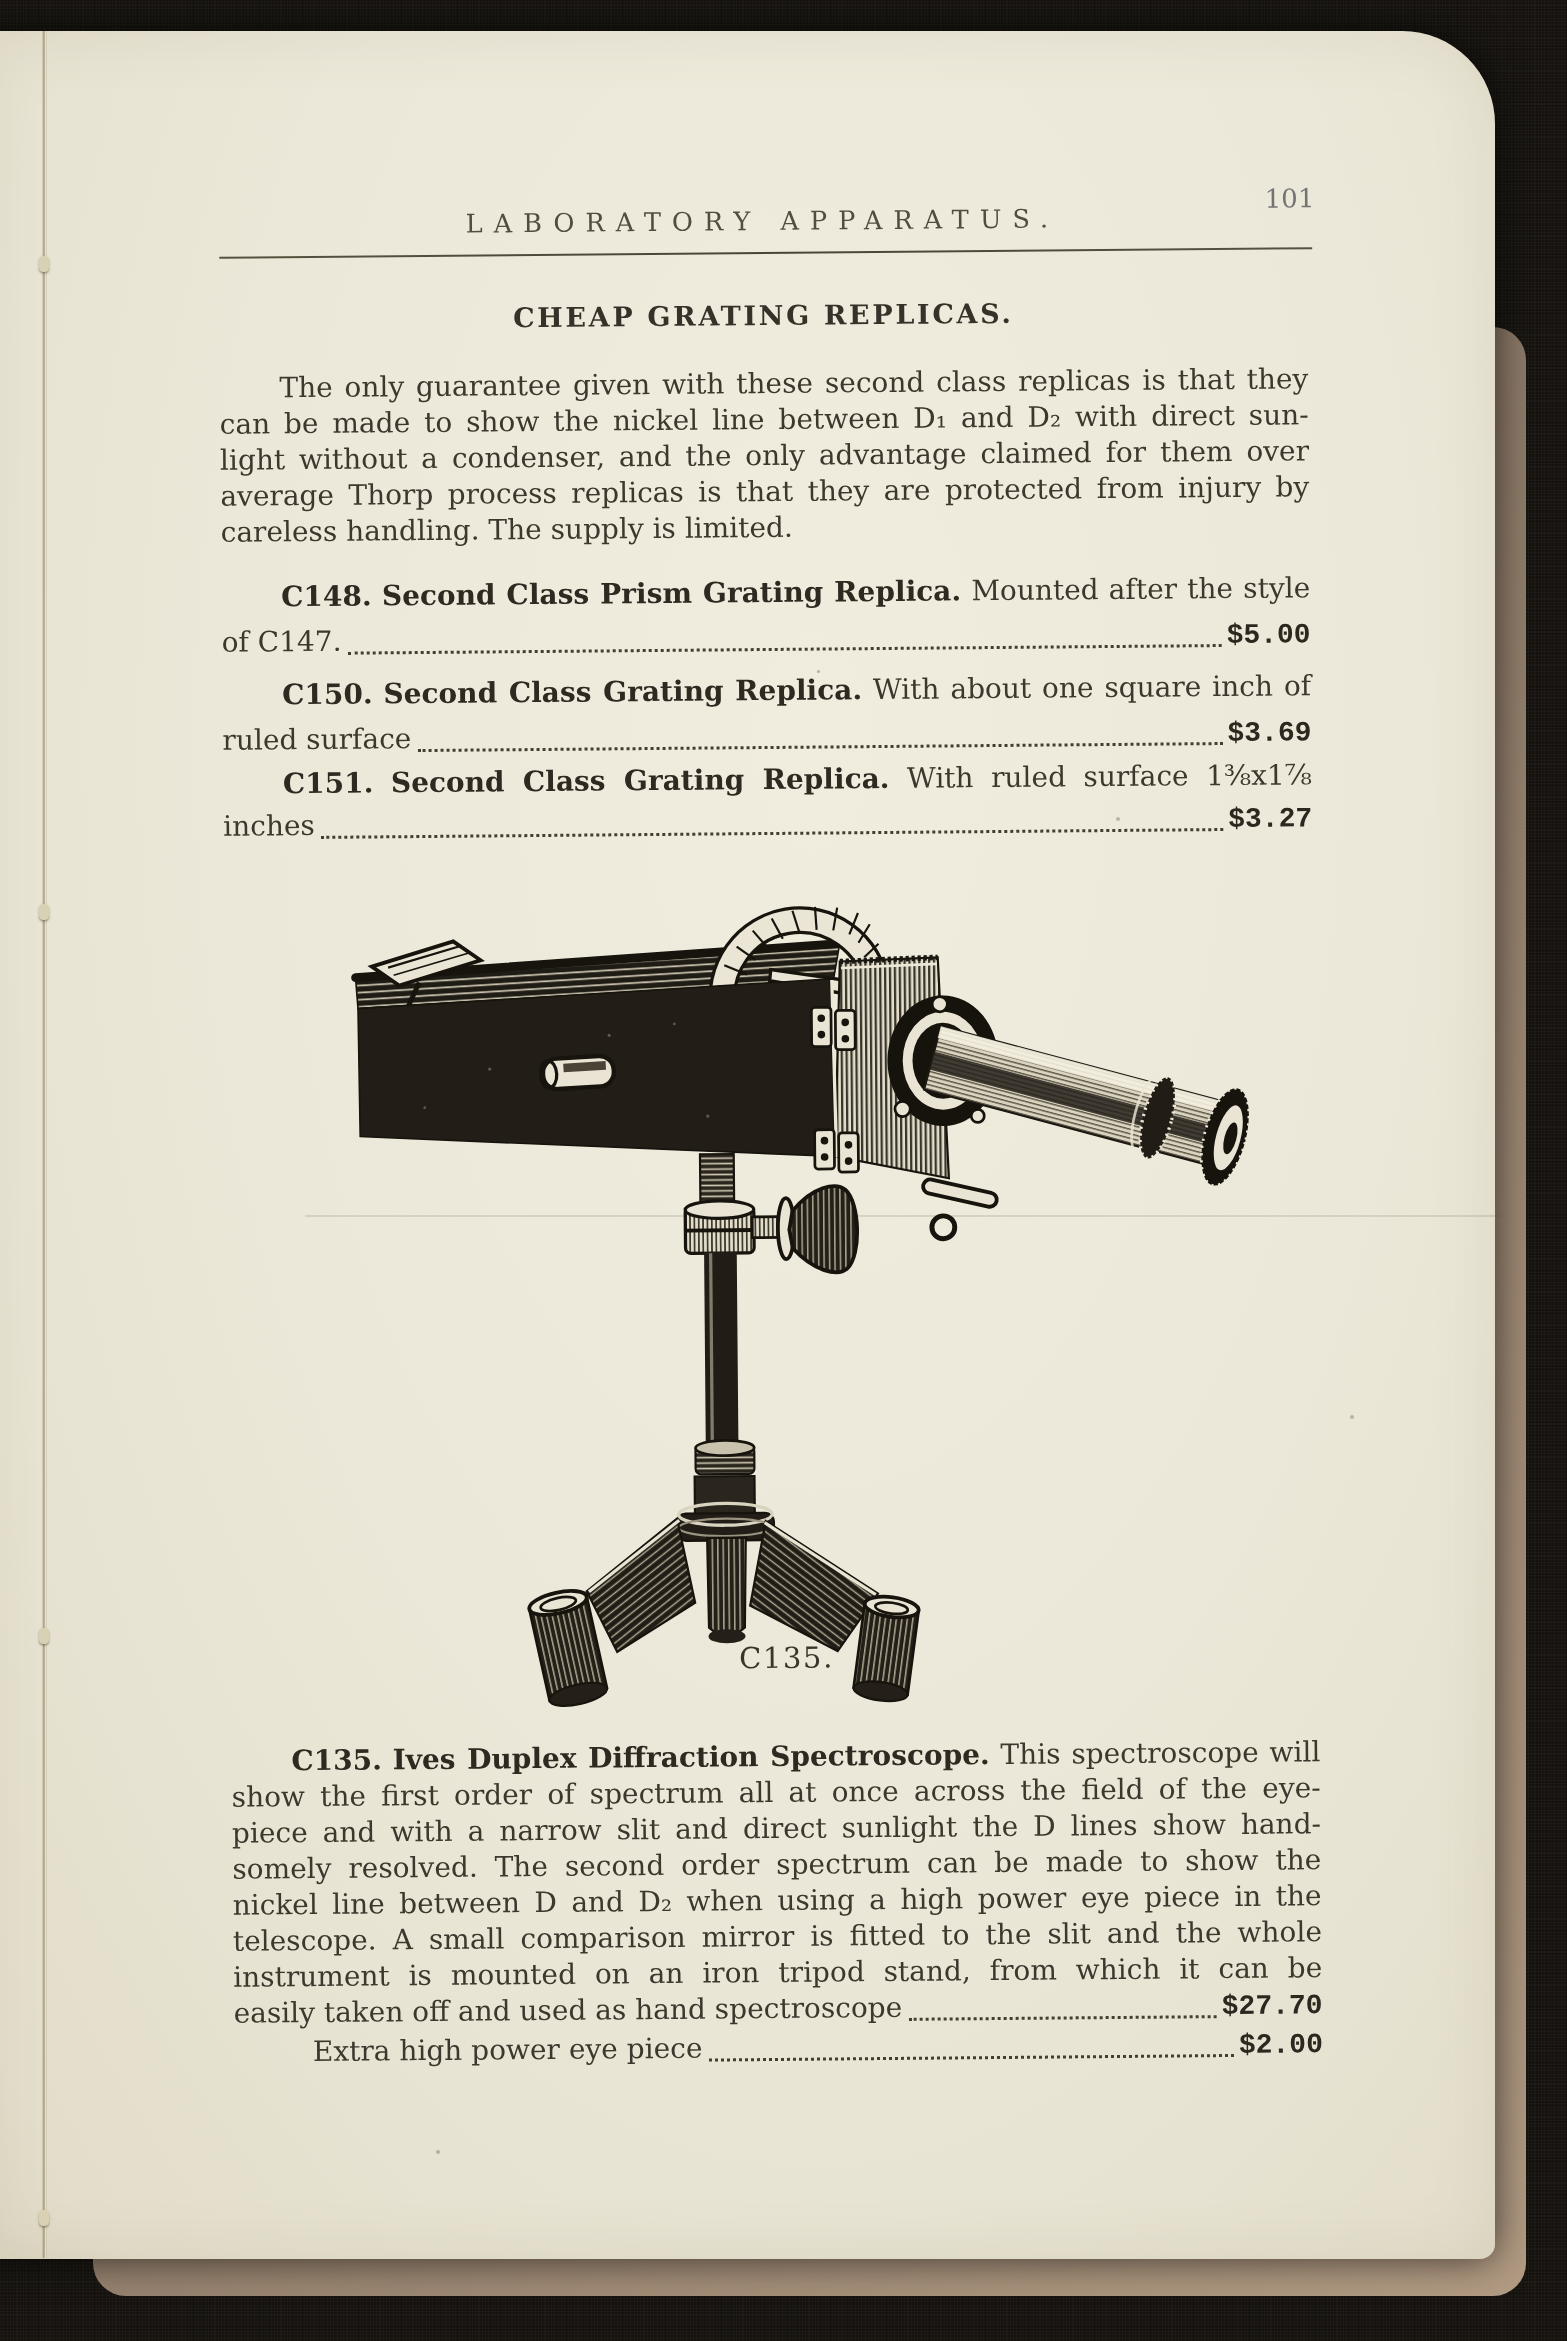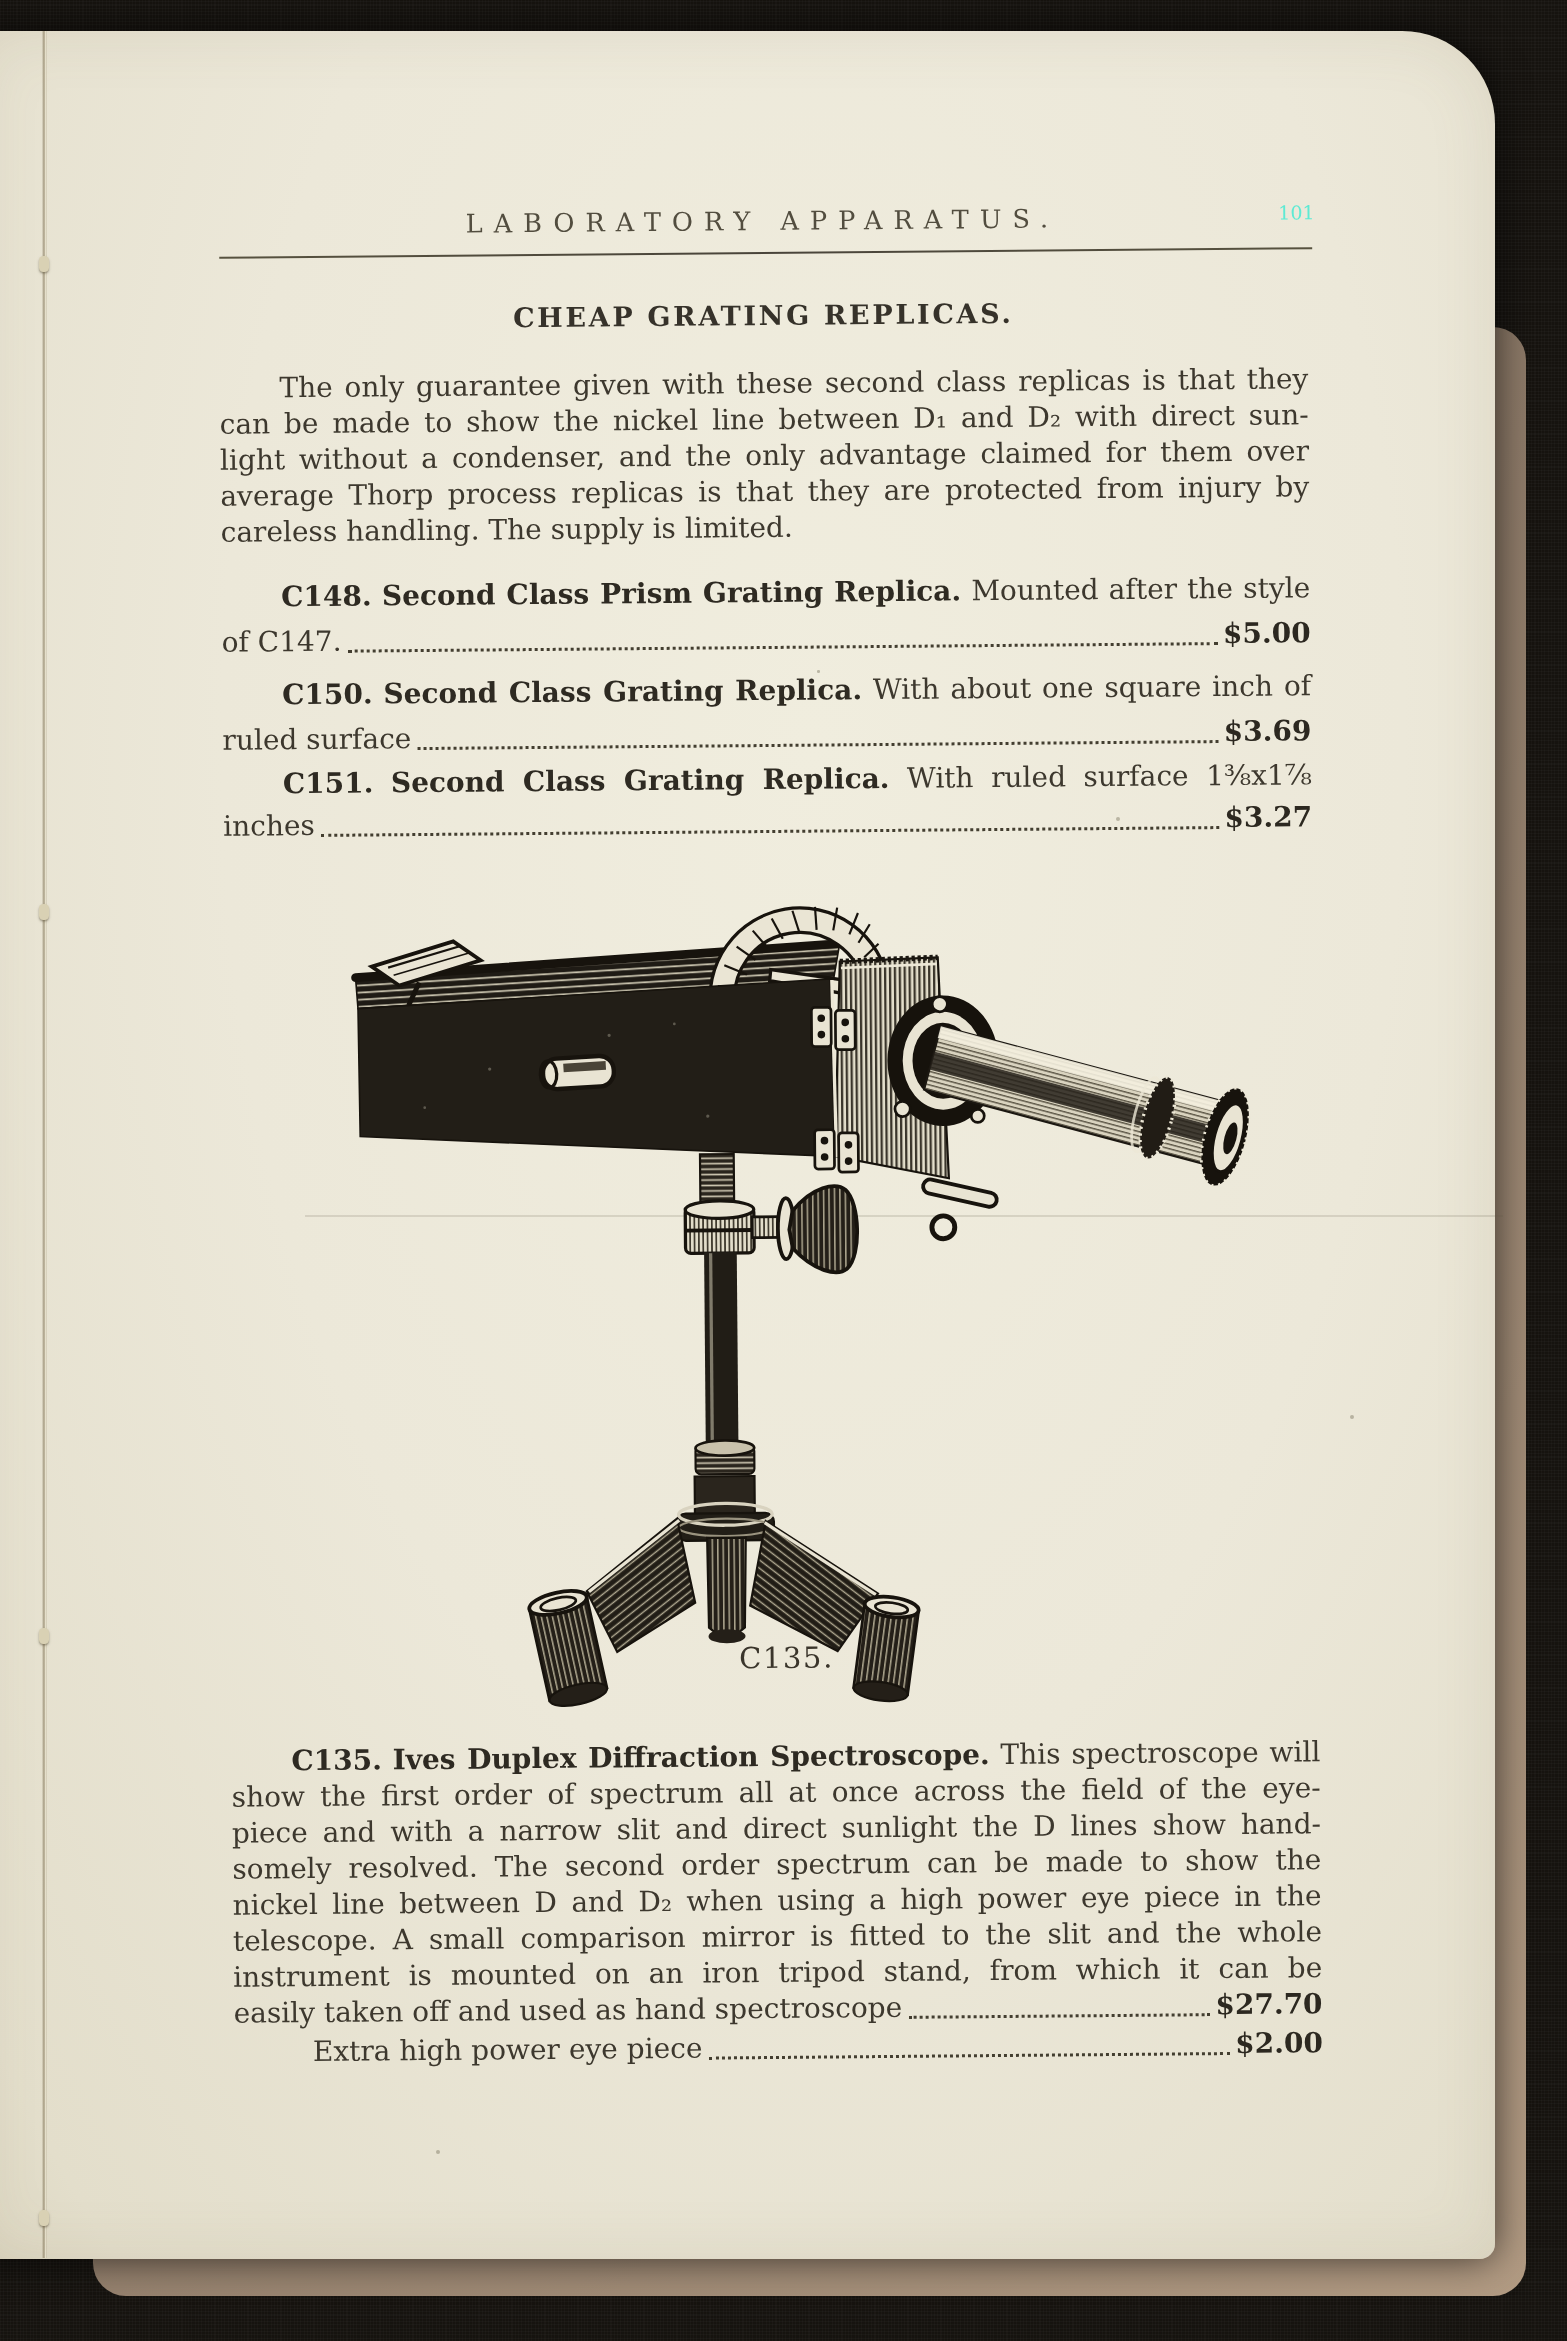--- a/index.html
+++ b/index.html
@@ -35,30 +35,30 @@
   .content{
     position:absolute;left:226px;top:0;width:1089px;height:2342px;
     transform:rotate(-0.5deg);transform-origin:544px 1143px;
     color:#3d382e;font-size:28px;line-height:36px;
   }
   .tl{position:absolute;left:0;width:1089px;white-space:normal;}
   .j{text-align:justify;text-align-last:justify;text-justify:inter-word;}
   .ind{text-indent:60px;}
   .hdr-title{position:absolute;left:0;top:203px;width:1089px;text-align:center;
     font-size:25.6px;letter-spacing:11px;color:#524d3f;}
-  .hdr-num{position:absolute;right:-7.6px;top:199px;font-size:19px;color:#5eead4;}
+  .hdr-num{position:absolute;right:-7.6px;top:185px;font-size:26px;color:#737373;}
   .rule{position:absolute;left:1.1px;top:252px;width:1093px;height:2.2px;
     background:linear-gradient(to right,#57523f,#49443a 50%,#57523f);}
   .sec-title{position:absolute;left:0;top:298px;width:1089px;text-align:center;
     font-weight:bold;font-size:27px;letter-spacing:2.7px;color:#36322a;}
   b{color:#2e2a22;}
   .pl{position:absolute;left:0;width:1089px;display:flex;align-items:baseline;}
   .pl .leader{flex:1 1 auto;height:23px;align-self:flex-end;margin:0 5.4px 7px 6.5px;
     border-bottom:3.3px dotted #433e30;}
-  .pl .price{font-weight:bold;color:#2c2820;}
+  .pl .price{font-weight:bold;color:#2c2820;font-family:Liberation Mono, monospace;}
   .pl .xind{margin-left:79px;}
   .figure{position:absolute;left:101px;top:887px;width:958px;height:849px;}
   .caption{position:absolute;left:496px;top:1640px;width:120px;text-align:center;
     font-size:29px;letter-spacing:1.6px;color:#3a352b;}
 </style>
 </head>
 <body>
 
 <div class="underpage"></div>
 <div class="page"></div>

